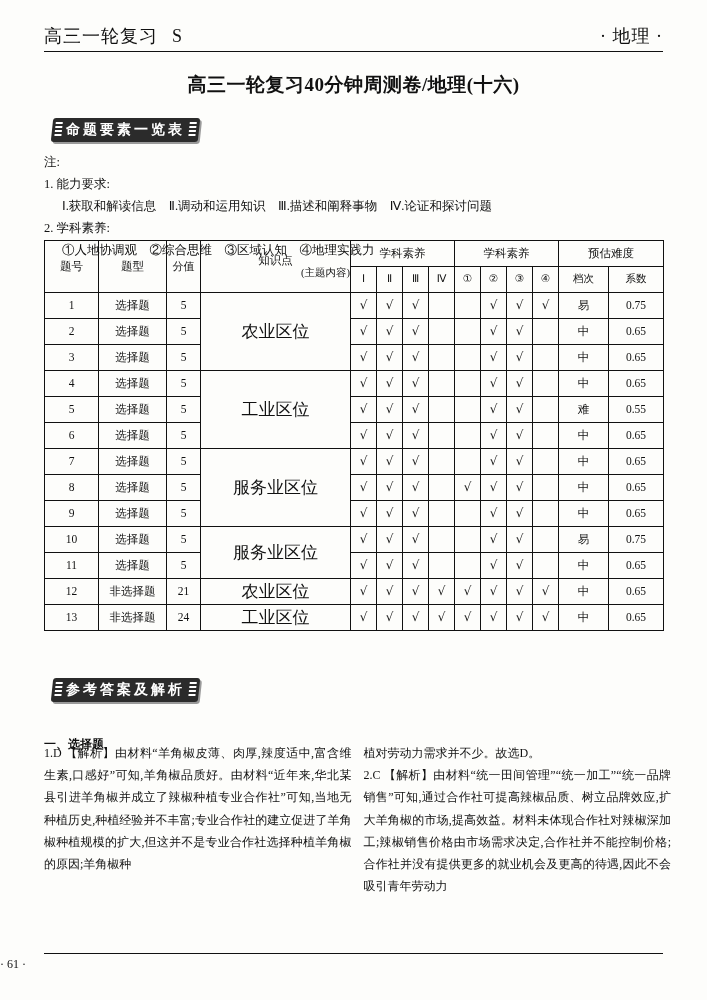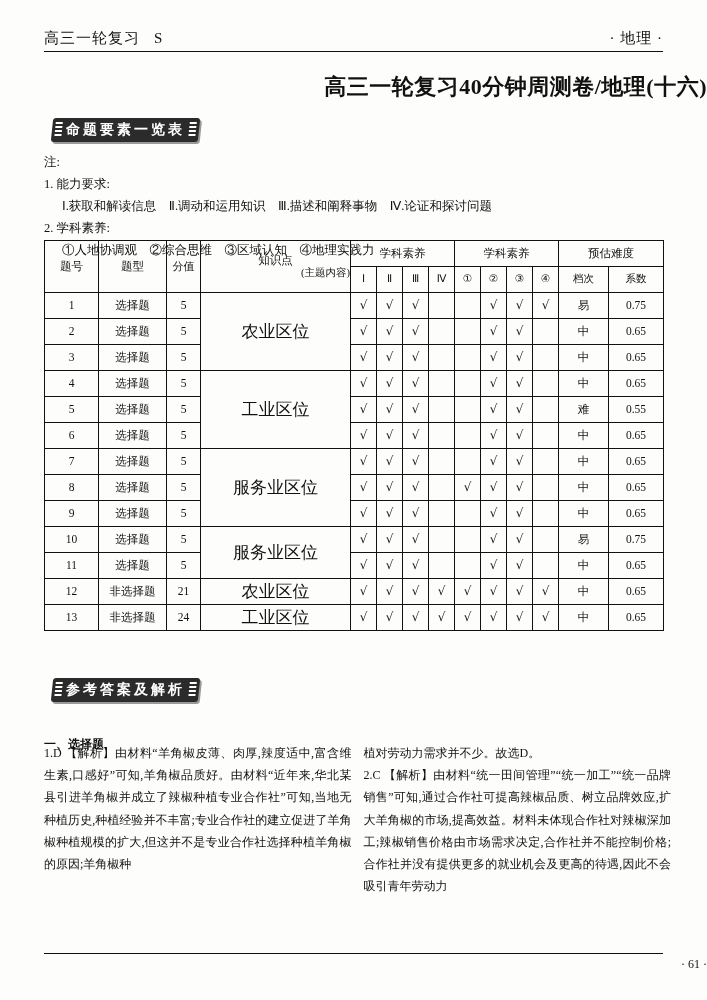--- a/index.html
+++ b/index.html
@@ -13,32 +13,32 @@
   }
   .page{
     position:absolute;inset:0;
     padding:0;
   }
   
   .hdr{
     position:absolute;top:22px;left:44px;right:44px;
     height:26px;
     display:flex;align-items:flex-end;justify-content:space-between;
-    font-size:15px;
+    font-size:18px;
     border-bottom:1.6px solid #111;
     padding-bottom:3px;
   }
   .hdr-left{letter-spacing:1px;}
   .hdr-left .sep{margin-left:14px;font-family:"Liberation Serif",serif;}
   .hdr-right{letter-spacing:1px;}
   
   .doc-title{
     position:absolute;top:72px;left:0;right:0;
-    text-align:right;
-    font-size:22px;
+    text-align:center;
+    font-size:19px;
     font-weight:bold;
     letter-spacing:0.5px;
   }
   
   .banner{
     position:absolute;
     height:24px;
     display:flex;align-items:center;justify-content:center;
     background:#2b2b2b;
     color:#fff;
@@ -99,21 +99,21 @@
     gap:12px;
     font-size:12px;
     line-height:1.85;
   }
   .col{flex:1;}
   .col p{margin:0;text-align:justify;text-justify:inter-ideograph;}
   .col-right{padding-top:0;}
   
   .footer{
     position:absolute;bottom:28px;left:0;right:0;
-    text-align:right;font-size:12px;
+    text-align:left;font-size:12px;
   }
   .footer-rule{
     position:absolute;bottom:46px;left:44px;right:44px;
     border-top:1.6px solid #111;
   }
 </style>
 </head>
 <body>
 
 <div class="page">

